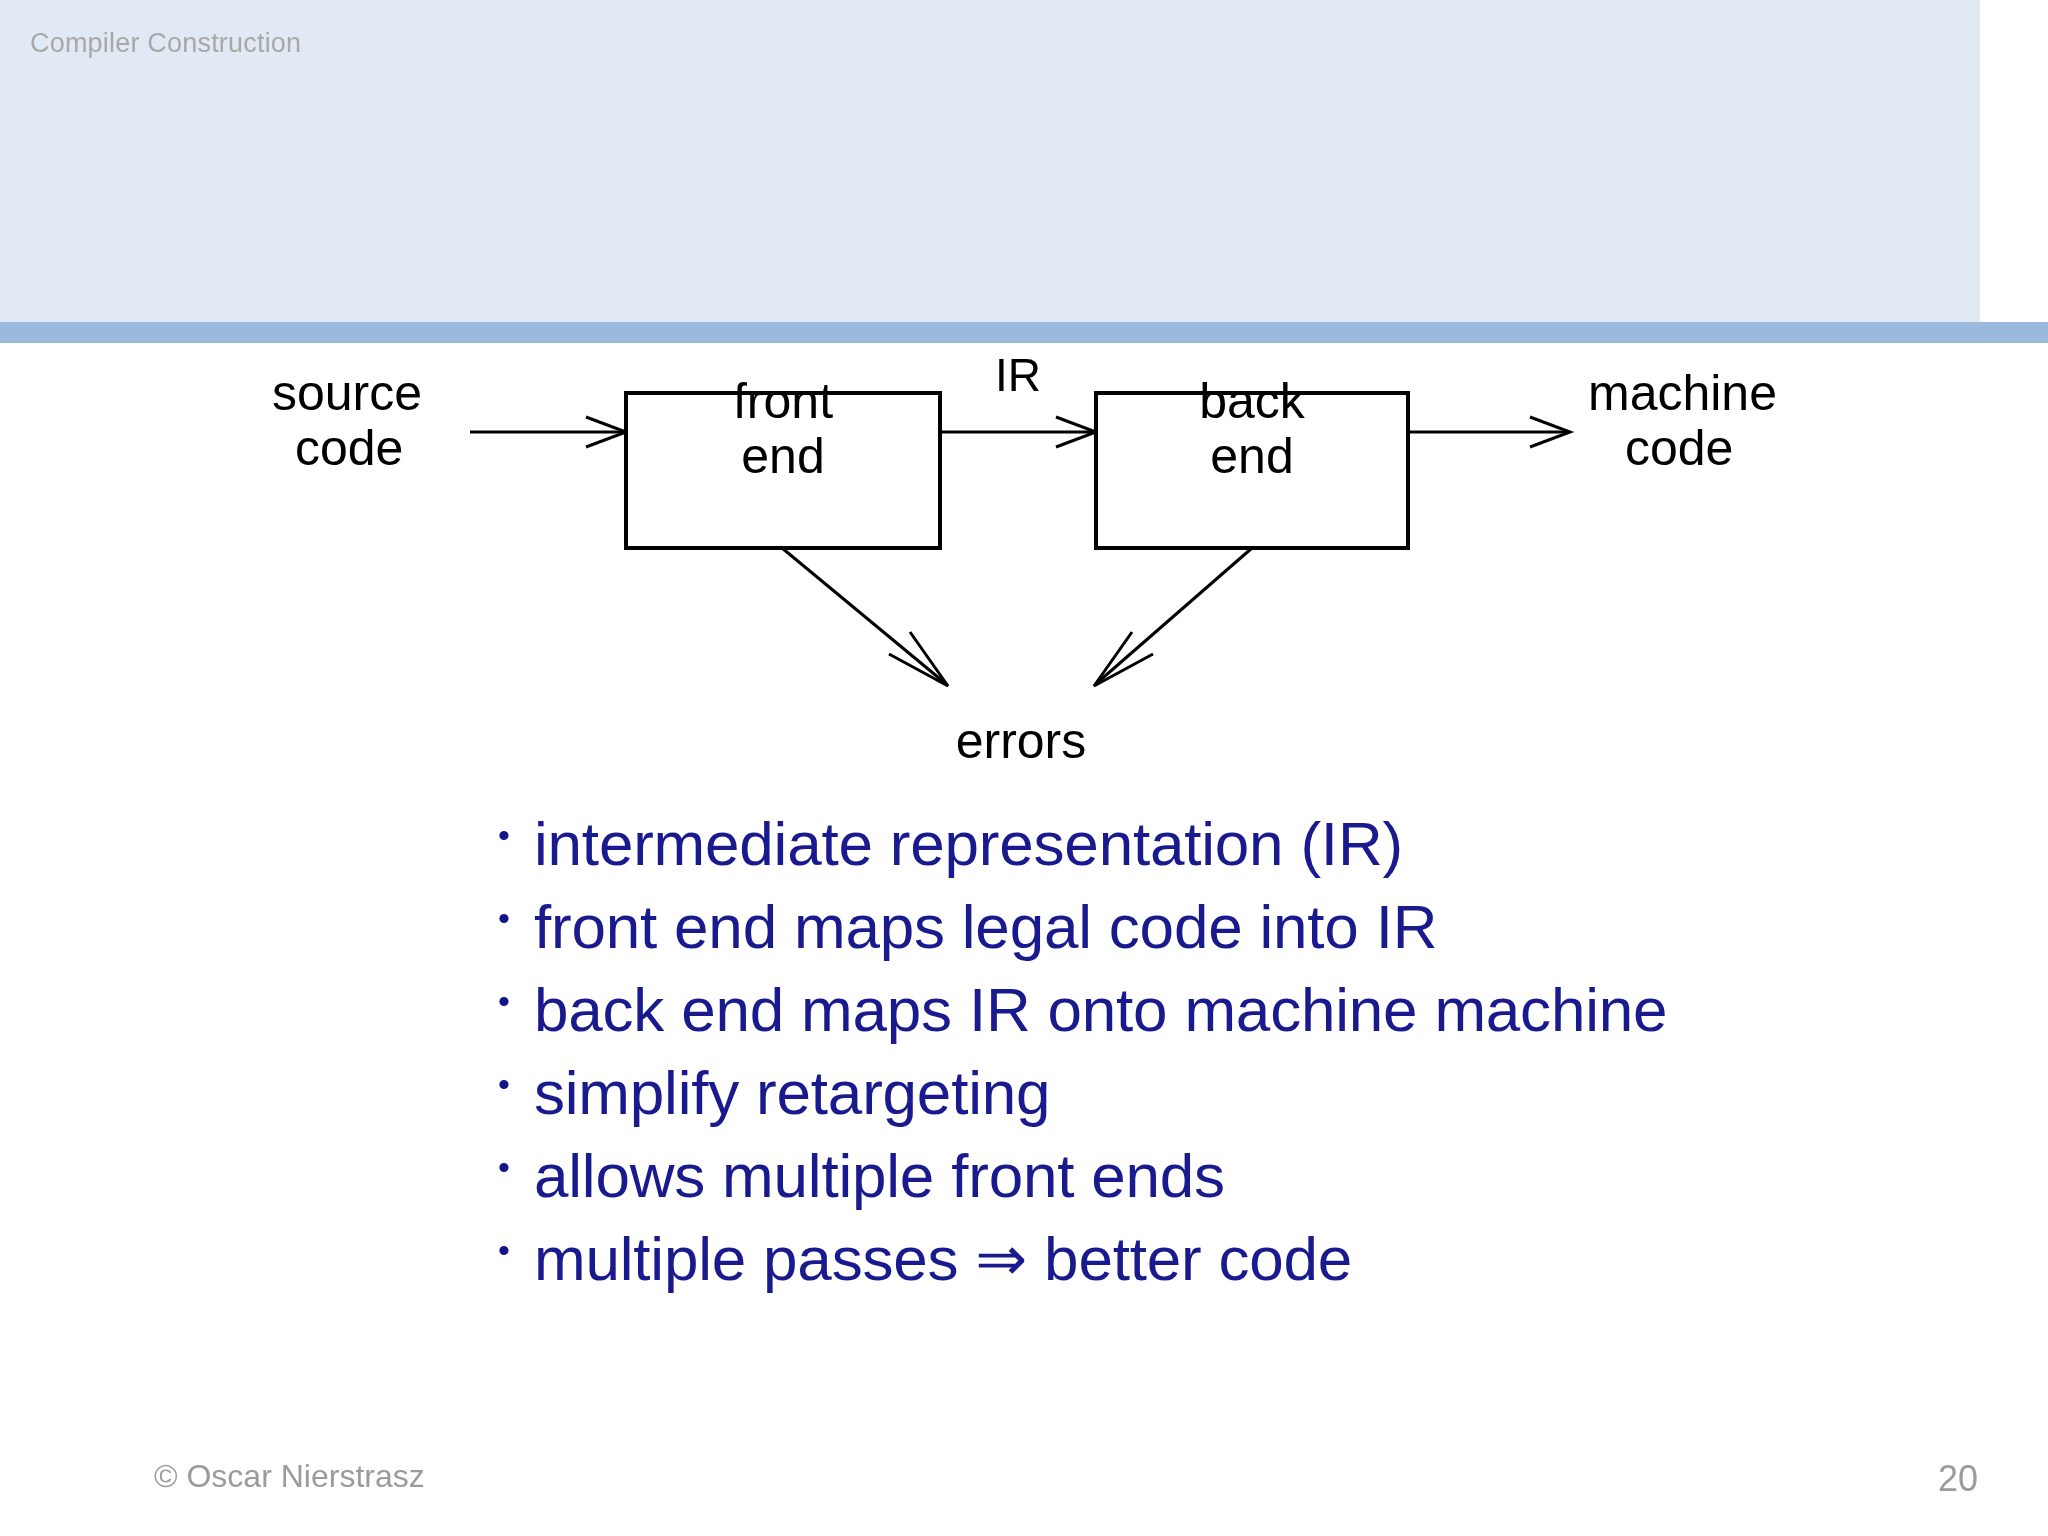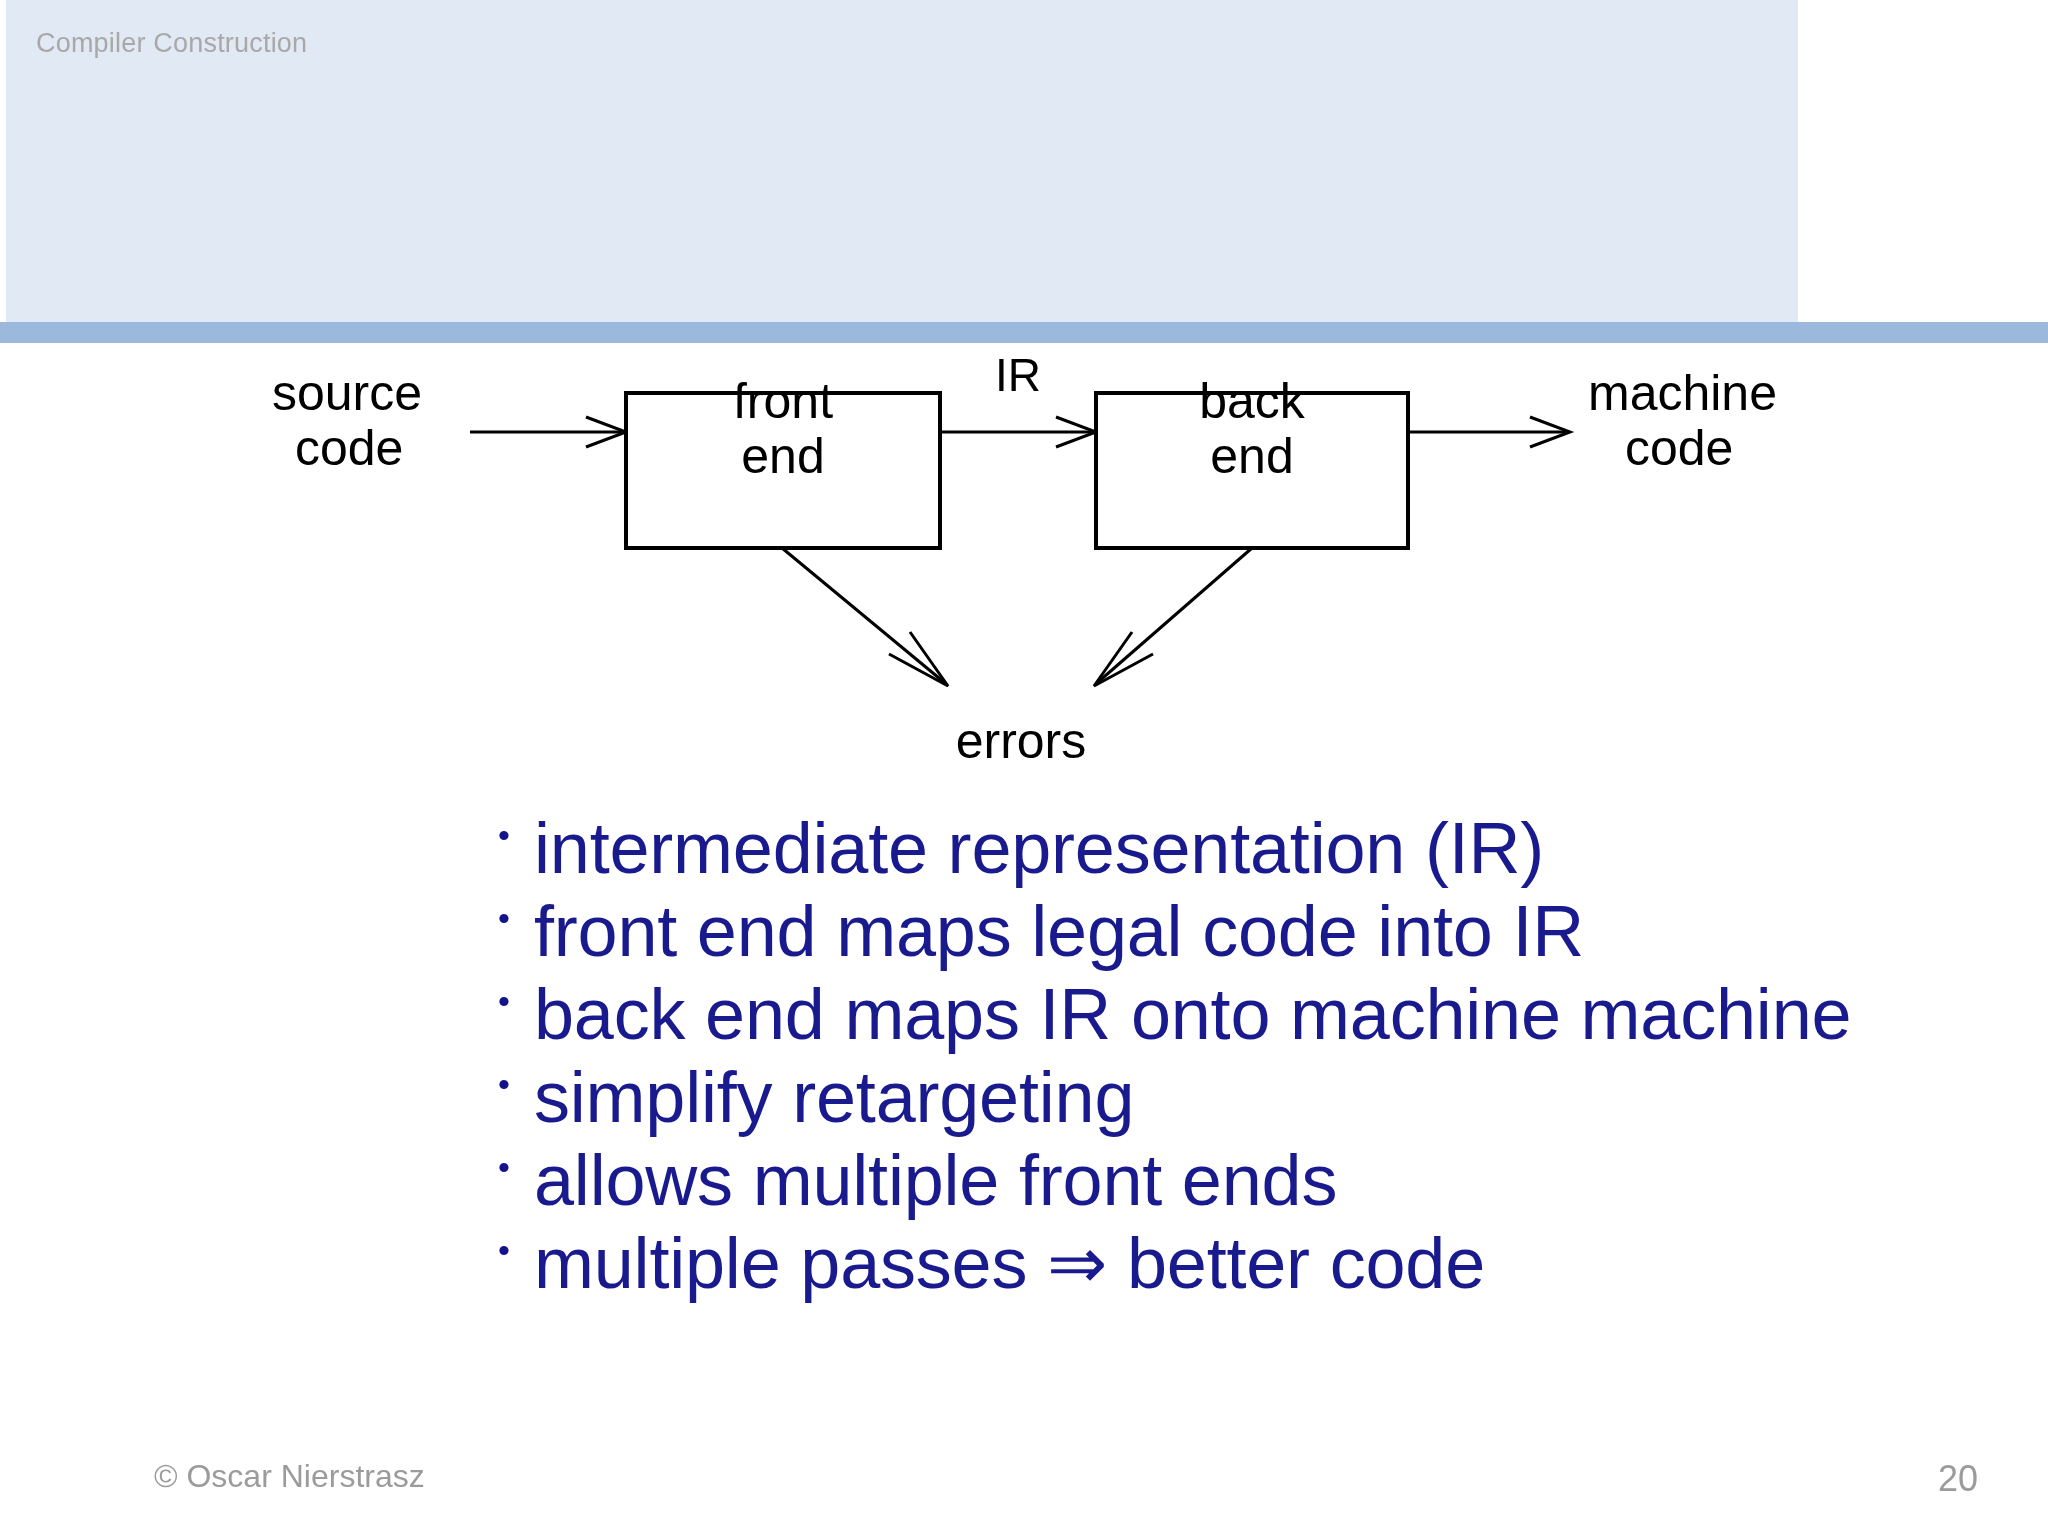--- a/index.html
+++ b/index.html
@@ -13,24 +13,23 @@
     font-family: "Liberation Sans", sans-serif;
     overflow: hidden;
     position: relative;
   }
 
   
   #slide-header {
     position: absolute;
     left: 0;
     top: 0;
-    width: 1792px;
+    width: 1980px;
     height: 322px;
     background: #e1e9f4;
-    margin-left: 6px;
   }
   #kicker {
     position: absolute;
     left: 30px;
     top: 28px;
     font-size: 27px;
     color: #a8a8a8;
     letter-spacing: 0.2px;
     white-space: nowrap;
   }
@@ -92,21 +91,21 @@
     width: 36px;
     flex: 0 0 36px;
     color: #15138c;
     font-size: 34px;
     line-height: 1;
     padding-top: 6px;
     text-align: left;
   }
   .bullet-text {
     color: #1a1a8f;
-    font-size: 72px;
+    font-size: 62px;
     line-height: 1.02;
     letter-spacing: -0.2px;
   }
 
   
   #footer-copyright {
     position: absolute;
     left: 120px;
     top: 1458px;
     font-size: 32px;

